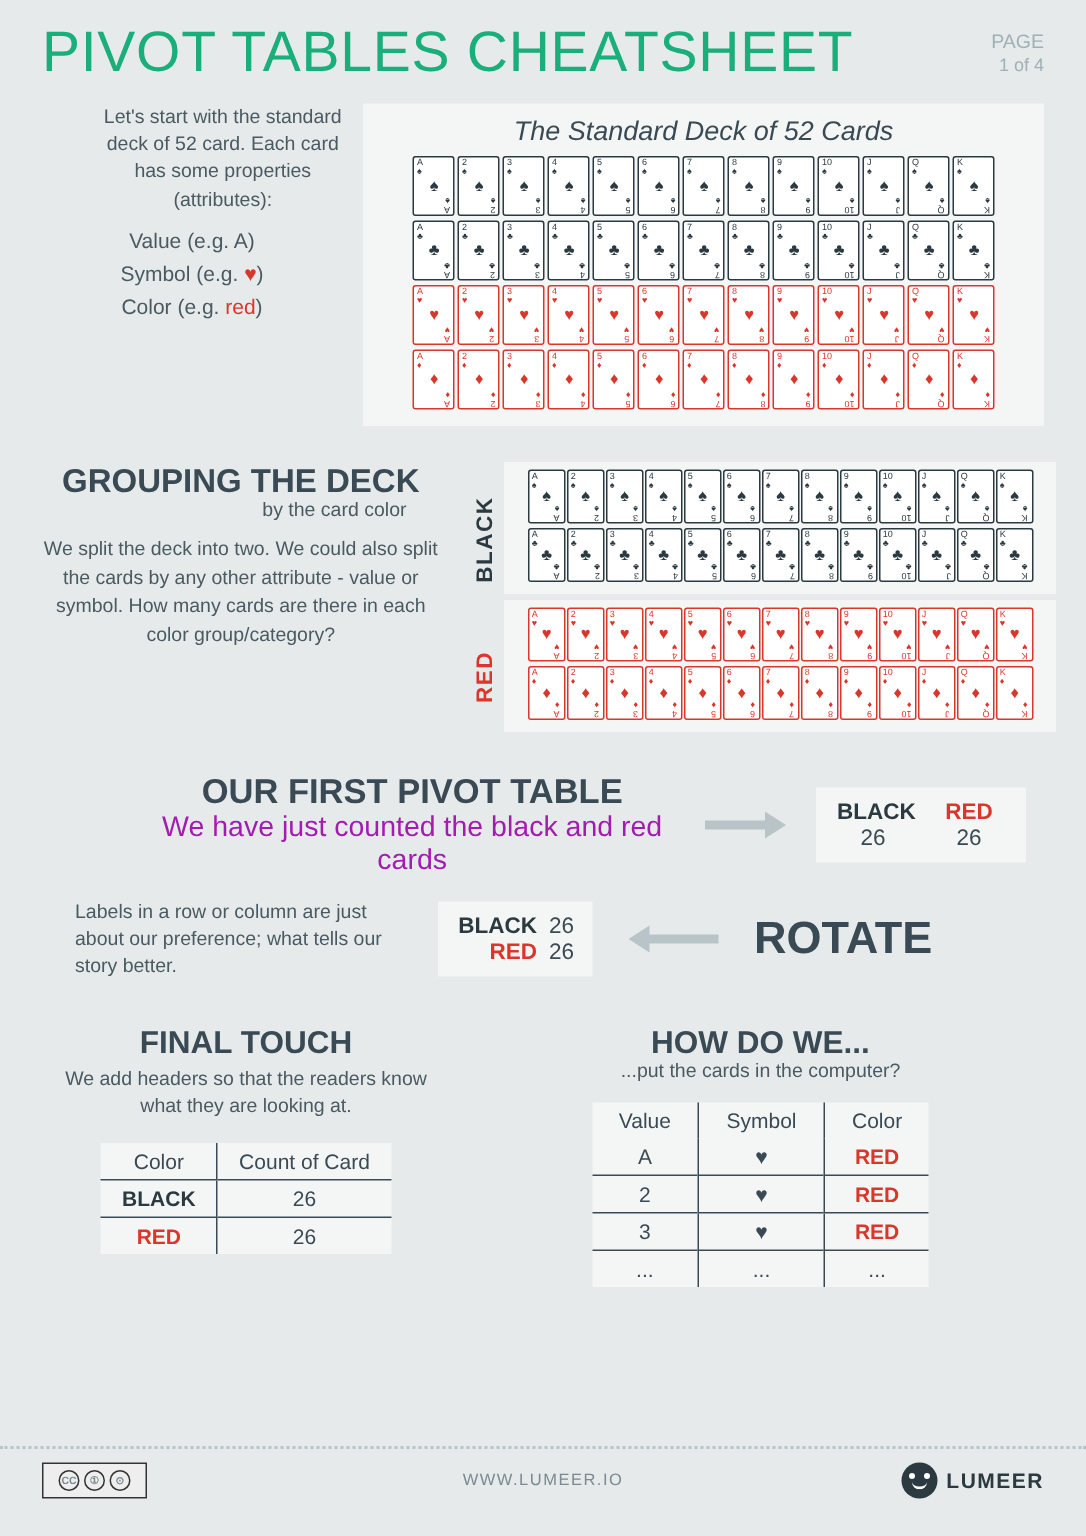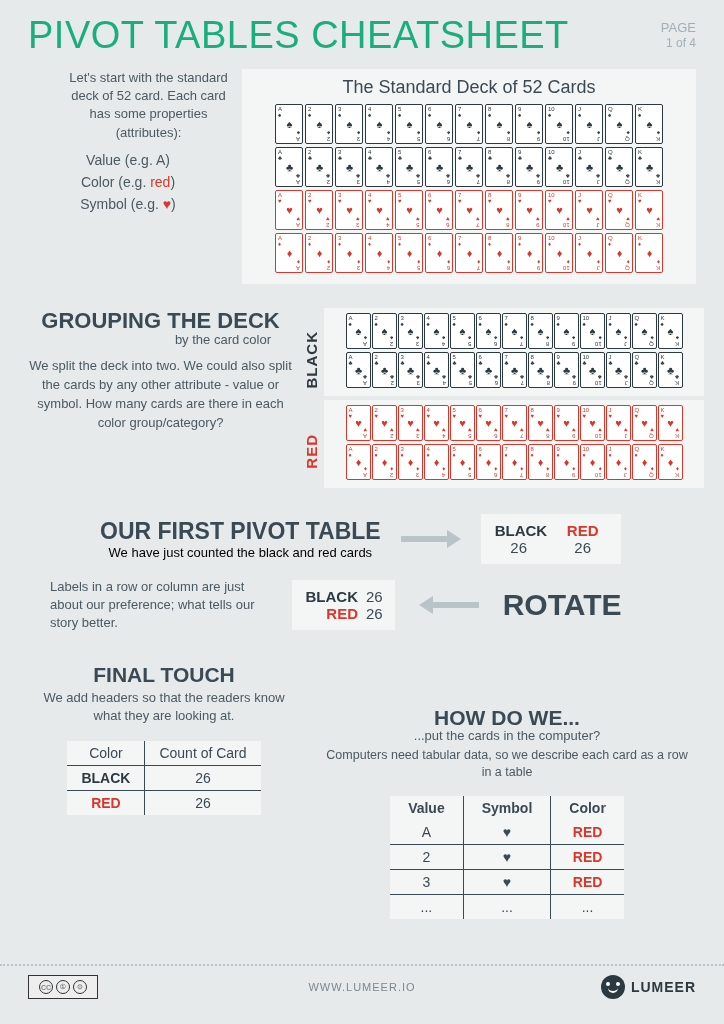--- a/index.html
+++ b/index.html
@@ -15,47 +15,47 @@
   .header { display: flex; align-items: flex-start; padding: 14px 28px 8px 28px; }
   .title { color: #1aae7a; font-size: 38px; font-weight: 400; letter-spacing: 0.5px; }
   .page-tag { margin-left: auto; color: #9fb0b6; font-size: 12px; text-align: right; line-height: 1.2; padding-top:6px;}
   .page-tag .p1 { font-size: 13px; }
   .section1 { display: flex; padding: 4px 28px 10px 28px; gap: 14px; }
   .intro { width: 200px; text-align: center; font-size: 13px; color:#4a5a62;}
   .intro p { margin-bottom: 10px; line-height:1.4;margin-left:41px;}
   .attr-line { font-size: 14px; margin: 6px 0; }
   .red { color: #d9372c; }
   .deckbox { flex:1; background:#f4f6f6; padding:8px 8px 8px 8px;}
-  .deck-title { text-align:center; font-size:18px; color:#3a4a54; margin-bottom:6px;}
+  .deck-title { text-align:center; font-size:18px; color:#3a4a54; margin-bottom:6px;font-style:italic;}
   .suit-row { display:flex; gap:2px; margin-bottom:3px; justify-content:center;}
   .card { width: 28px; height: 40px; border:1px solid currentColor; border-radius:2px; background:#fff; position:relative; font-size:7px; display:flex; align-items:center; justify-content:center;}
   .card .tl { position:absolute; top:1px; left:2px; font-size:6px; line-height:1;}
   .card .br { position:absolute; bottom:1px; right:2px; font-size:6px; line-height:1; transform:rotate(180deg);}
   .card .mid { font-size:11px; letter-spacing:-1px;}
   .blackc { color:#2b3940; }
   .redc { color:#d9372c; }
 
-  .section2 { display:flex; padding: 14px 20px 10px 28px; gap:10px; }
+  .section2 { display:flex; padding: 14px 20px 10px 28px; gap:22px; }
   .group-text { width: 265px;}
   .h2 { font-size: 22px; font-weight:700; color:#3a4a54; text-align:center;}
   .sub { font-size:13px; text-align:right; margin-top:-2px; margin-right:22px; color:#4a5a62;}
   .group-para { font-size:13px; text-align:center; margin-top:10px; line-height:1.45; color:#4a5a62;}
   .group-deck { flex:1; display:flex;}
   .group-labels { display:flex; flex-direction:column; justify-content:space-around; padding-right:4px;}
   .vlabel { writing-mode: vertical-rl; transform: rotate(180deg); font-weight:700; font-size:15px; text-align:center; letter-spacing:1px;}
   .group-cards { flex:1; }
   .group-block { background:#f4f6f6; padding:5px; margin-bottom:4px;}
   .group-block .suit-row { gap:1px; }
   .group-block .card { width:25px; height:36px; }
 
   .section3 { padding: 12px 40px; position:relative;}
   .fp-row { display:flex; align-items:center; gap:20px;}
   .fp-text { text-align:center; }
   .fp-text .h2 { font-size:23px;}
-  .fp-sub { font-size:13px; color:#000000;}
+  .fp-sub { font-size:19px; color:#a21caf;}
   .arrow { width:60px; height:14px; position:relative;}
   .arrow::before { content:""; position:absolute; top:4px; left:0; right:12px; height:6px; background:#b8c4c8;}
   .arrow::after { content:""; position:absolute; right:0; top:-2px; border-left:14px solid #b8c4c8; border-top:9px solid transparent; border-bottom:9px solid transparent;}
   .arrow.rev::before { left:12px; right:0;}
   .arrow.rev::after { left:0; right:auto; border-left:none; border-right:14px solid #b8c4c8;}
   .mini-table { background:#f4f6f6; padding:8px 14px; text-align:center; font-size:15px;}
   .mini-table .hdr { display:flex; gap:16px; font-weight:700;}
   .mini-table .vals { display:flex; gap:16px; justify-content:space-around;}
   .mini-table .cell { width:48px;}
 
@@ -67,27 +67,27 @@
   .rotate-word { font-size:30px; font-weight:700; color:#3a4a54;}
 
   .section4 { display:flex; padding: 18px 34px 0 34px; gap:30px;}
   .final-touch { width:260px; text-align:center;}
   .final-touch .h2 { font-size:21px;}
   .ft-sub { font-size:13px; margin-top:2px; line-height:1.4; color:#4a5a62;}
   .ft-table { margin: 16px auto 0; border-collapse:collapse; font-size:14px; background:#f4f6f6;}
   .ft-table td, .ft-table th { padding:4px 14px; border-top:1px solid #3a4a54;}
   .ft-table th { font-weight:400; border-top:none;}
   .ft-table .div { border-left:1px solid #3a4a54;}
-  .howdo { flex:1; text-align:center;margin-top:43px;}
+  .howdo { flex:1; text-align:center;}
   .howdo .h2 { font-size:21px;}
   .hd-sub1 { font-size:13px; margin-top:-2px; color:#4a5a62;}
   .hd-sub2 { font-size:12.5px; margin-top:4px; line-height:1.4; color:#4a5a62;}
   .hd-table { margin:14px auto 0; border-collapse:collapse; font-size:14px; background:#f4f6f6;}
   .hd-table td, .hd-table th { padding:4px 18px;}
-  .hd-table th { font-weight:700;}
+  .hd-table th { font-weight:400;}
   .hd-table .vl { border-left:1px solid #3a4a54;}
   .hd-table tr+tr td, .hd-table tr+tr th { border-top:1px solid #3a4a54;}
 
   .footer { position:absolute; bottom:16px; left:0; right:0; height:44px; display:flex; align-items:center; padding:0 28px; border-top: 2px dotted #b8c4c8; font-size:11px; color:#7a8a90;}
   .cc { width:70px; height:24px; border:1px solid #333; background:#eee; display:flex; align-items:center; justify-content:center; gap:3px; font-size:10px;}
   .cc span { width:14px; height:14px; border:1.5px solid #333; border-radius:50%; display:flex; align-items:center; justify-content:center; font-size:7px; font-weight:bold;}
   .footer .url { position:absolute; left:50%; transform:translateX(-50%); letter-spacing:1px;}
   .brand { margin-left:auto; display:flex; align-items:center; gap:6px; font-weight:700; color:#2b3940; font-size:14px; letter-spacing:1px;}
   .brand .face { width:24px; height:24px; border-radius:50%; background:#2b3940; position:relative;}
   .brand .face::before { content:""; position:absolute; top:7px; left:5px; width:4px; height:4px; background:#fff; border-radius:50%; box-shadow: 10px 0 0 #fff;}
@@ -103,24 +103,24 @@
     <div class="p1">PAGE</div>
     <div>1 of 4</div>
   </div>
 </div>
 
 <div class="section1">
   <div class="intro">
     <p>Let's start with the standard deck of 52 card. Each card has some properties (attributes):</p>
     <div class="attr-line">Value (e.g. A)</div>
     <div class="attr-line">
-      <span>Color (e.g. </span><span class="red">red</span><span>)</span>
+      <span>Symbol (e.g. </span><span class="heart">♥</span><span>)</span>
     </div>
     <div class="attr-line">
-      <span>Symbol (e.g. </span><span class="heart">♥</span><span>)</span>
+      <span>Color (e.g. </span><span class="red">red</span><span>)</span>
     </div>
   </div>
   <div class="deckbox">
     <div class="deck-title">The Standard Deck of 52 Cards</div>
     <div id="deck-rows">
         <div class="suit-row">
           <div class="card blackc">
             <div class="tl">A<br>♠</div>
             <div class="mid">♠</div>
             <div class="br">A<br>♠</div>
@@ -733,21 +733,20 @@
           <tr>
             <td class="redc" style="font-weight:700;text-align:center">RED</td>
             <td class="div" style="text-align:center">26</td>
           </tr>
         </tbody>
     </table>
   </div>
   <div class="howdo">
     <div class="h2">HOW DO WE...</div>
     <div class="hd-sub1">...put the cards in the computer?</div>
-    <div class="hd-sub2">Computers need tabular data, so we describe each card as a row in a table</div>
     <table class="hd-table">
       <tbody>
           <tr>
         <th>Value</th>
         <th class="vl">Symbol</th>
         <th class="vl">Color</th>
       </tr>
       </tbody>
         <tbody id="hd-body">
           <tr>

